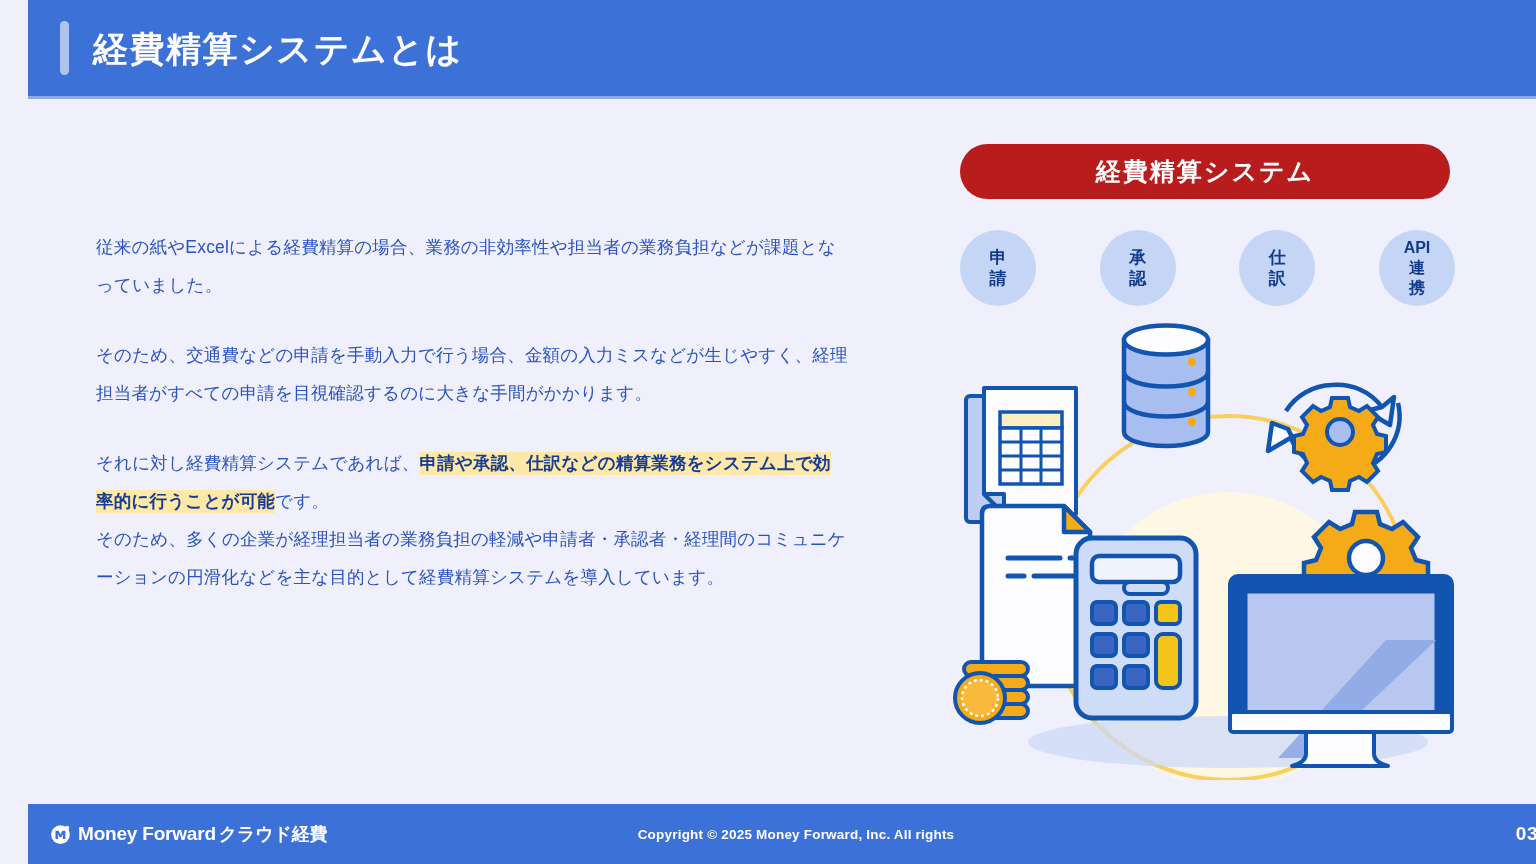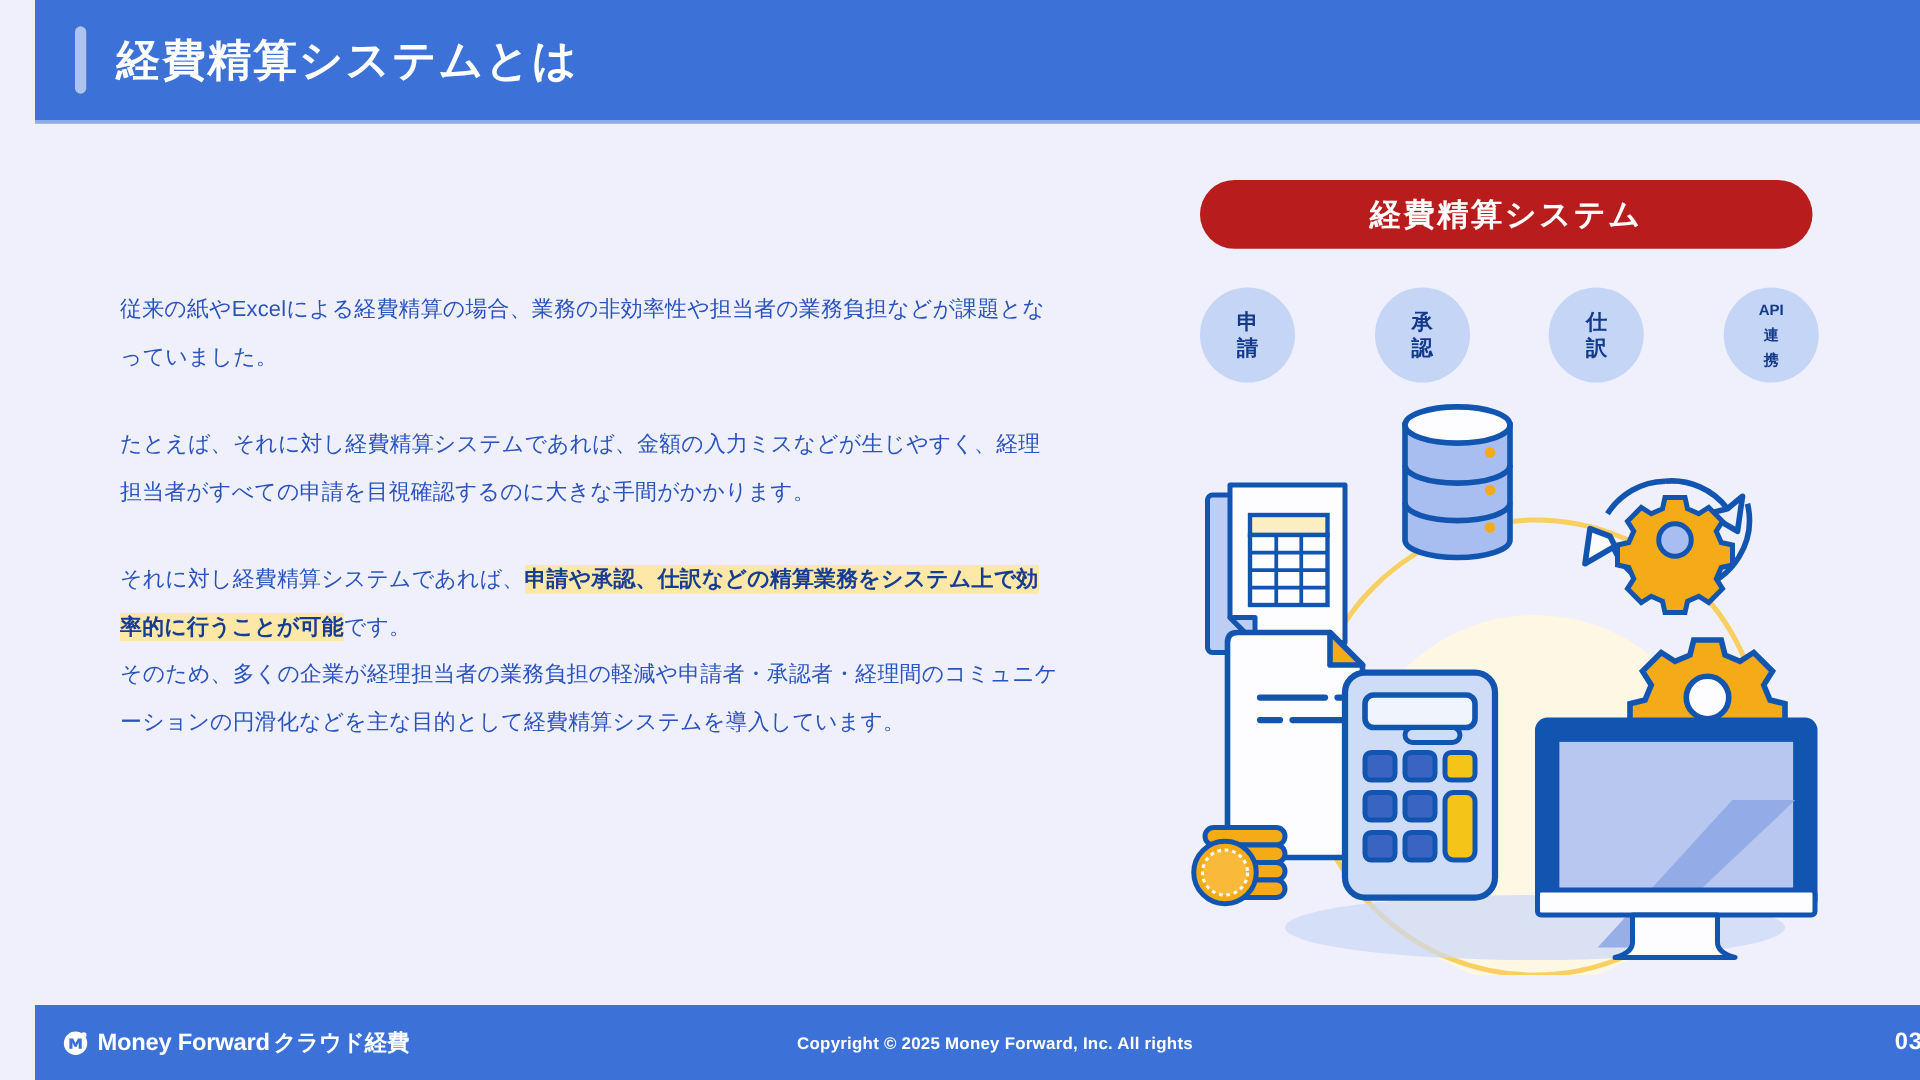--- a/index.html
+++ b/index.html
@@ -62,21 +62,21 @@
     display:flex; justify-content:space-between; align-items:flex-start;
   }
   .chip{
     width:76px; height:76px; border-radius:50%;
     background:#c5d5f5;
     display:flex; align-items:center; justify-content:center;
     color:#123a8c; font-size:17px; font-weight:bold; line-height:21px;
     text-align:center;
   }
   .chip span{ display:block; }
-  .chip-api{ font-size:12px; line-height:20px; }
+  .chip-api{ font-size:16px; line-height:20px; }
 
   
   .illus{ position:absolute; left:0px; top:190px; width:560px; height:470px; }
   .illus svg{ display:block; width:560px; height:470px; }
 
   
   .footer{
     position:absolute; left:0; bottom:0; width:1536px; height:60px;
     background:#3c72d7; display:flex; align-items:center;
   }
@@ -106,21 +106,21 @@
     <div class="header-title">経費精算システムとは</div>
   </div>
   <div class="header-rule"></div>
 
   <div class="body-text">
     <p>
       <span>従来の紙やExcelによる経費精算の場合、業務の非効率性や担当者の業務負担などが課題となっていました。</span>
     </p>
     <div class="para-gap"></div>
     <p>
-      <span>たとえば、それに対し経費精算システムであれば、金額の入力ミスなどが生じやすく、経理担当者がすべての申請を目視確認するのに大きな手間がかかります。</span>
+      <span>そのため、交通費などの申請を手動入力で行う場合、金額の入力ミスなどが生じやすく、経理担当者がすべての申請を目視確認するのに大きな手間がかかります。</span>
     </p>
     <div class="para-gap"></div>
     <p>
       <span>それに対し経費精算システムであれば、</span><span class="hl">申請や承認、仕訳などの精算業務をシステム上で効率的に行うことが可能</span><span>です。</span>
     </p>
     <p>
       <span>そのため、多くの企業が経理担当者の業務負担の軽減や申請者・承認者・経理間のコミュニケーションの円滑化などを主な目的として経費精算システムを導入しています。</span>
     </p>
   </div>
 

